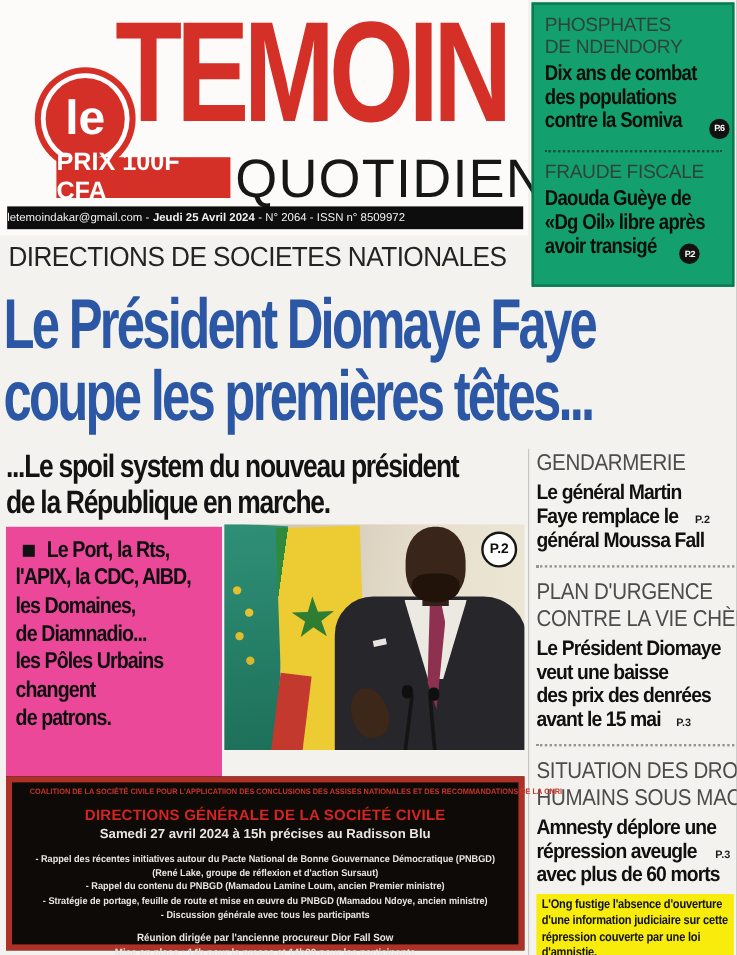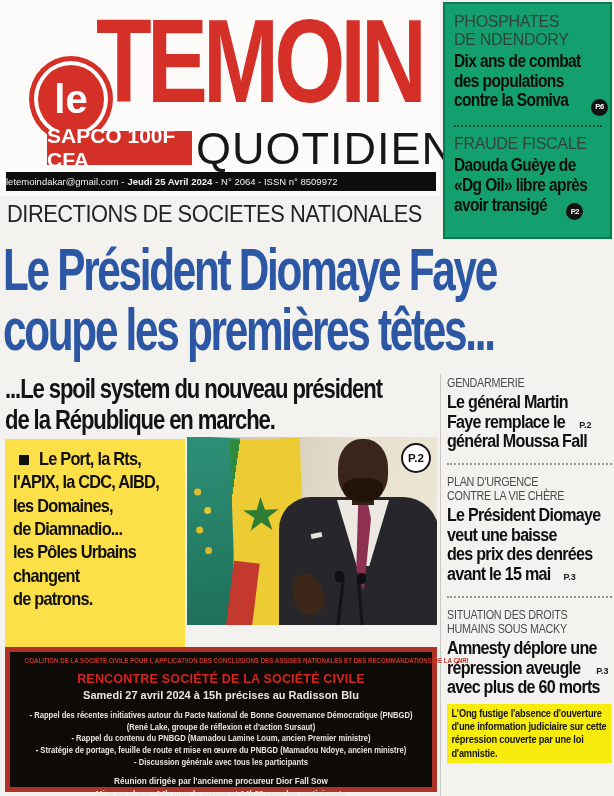--- a/index.html
+++ b/index.html
@@ -34,21 +34,21 @@
   .lead-kicker{position:absolute;left:7px;top:201px;font-size:23px;color:#232323;letter-spacing:-0.5px;
                transform:scaleX(0.95);transform-origin:left top;white-space:nowrap;}
   .headline{position:absolute;left:3px;top:240px;color:#2b57a4;font-weight:bold;font-size:46px;
             letter-spacing:-2.5px;line-height:1.02;white-space:nowrap;
             transform:scale(0.92,1.28);transform-origin:left top;}
   .subhead{position:absolute;left:5px;top:374px;font-size:24.5px;font-weight:bold;color:#131313;
            letter-spacing:-1.2px;line-height:1.13;white-space:nowrap;
            transform:scale(0.9,1.1);transform-origin:left top;}
 
   
-  .bullet-box{position:absolute;left:5px;top:439px;width:180px;height:209px;background:#fde047;
+  .bullet-box{position:absolute;left:5px;top:439px;width:180px;height:209px;background:#ec4899;
               box-sizing:border-box;padding:8px 4px 0 8px;}
   .bullet-line{font-size:19px;font-weight:bold;color:#0f0f0f;letter-spacing:-0.9px;line-height:1.23;white-space:nowrap;}
   .sq{display:inline-block;width:10px;height:10px;background:#111;margin:0 10px 0 6px;}
 
   
   .photo{position:absolute;left:187px;top:437px;width:250px;height:188px;overflow:hidden;
          background:linear-gradient(100deg,#cfc3ae 0%,#d8cdbb 35%,#e7e0ce 62%,#ede7d7 100%);}
   .flag-teal{position:absolute;left:-8px;top:0px;width:56px;height:192px;transform:rotate(3deg);
              background:linear-gradient(170deg,#2f9077,#1d6f58);}
   .au-dots{position:absolute;left:24px;top:70px;width:7px;height:7px;border-radius:50%;background:#e6c22e;
@@ -70,21 +70,21 @@
   .mic{position:absolute;width:3px;height:48px;background:#141414;}
   .mic-head{position:absolute;width:9px;height:11px;border-radius:4px;background:#0f0f0f;}
   .pocket{position:absolute;left:124px;top:96px;width:11px;height:5px;background:#e8e5df;transform:rotate(-12deg);}
   .photo-badge{position:absolute;right:6px;top:6px;width:30px;height:30px;background:#fff;border:2px solid #161616;
                border-radius:50%;display:flex;align-items:center;justify-content:center;
                font-size:11.5px;font-weight:bold;color:#0d0d0d;box-sizing:border-box;}
 
   
   .v-divider{position:absolute;left:440px;top:374px;width:1px;height:422px;background:#c8c6c2;}
   .right-col{position:absolute;left:447px;top:376px;width:165px;}
-  .rc-kicker{font-size:12px;color:#4c4c4a;line-height:1.18;letter-spacing:-0.3px;}
+  .rc-kicker{font-size:19px;color:#4c4c4a;line-height:1.18;letter-spacing:-0.3px;}
   .rc-kicker .gb-line{display:inline-block;transform:scaleX(0.9);transform-origin:left center;}
   .rc-title{font-size:17.5px;font-weight:bold;color:#101010;letter-spacing:-0.8px;line-height:1.12;margin-top:3px;}
   .rc-line{white-space:nowrap;}
   .rc-line .fitx{transform:scaleX(0.92);}
   .pref{font-size:9px;font-weight:bold;color:#1c1c1c;margin-left:4px;letter-spacing:0;}
   .rc-sep{border-top:2px dotted #96948f;margin:11px 0 10px;}
   .highlight{background:#f8ec0c;margin-top:6px;padding:3px 5px;width:187px;box-sizing:border-box;
              font-size:10.5px;font-weight:bold;line-height:1.27;color:#131313;letter-spacing:-0.2px;
              transform:scaleX(0.88);transform-origin:left top;}
 
@@ -101,21 +101,21 @@
 </head>
 <body>
 
 <div class="page">
 
   <header class="masthead">
     <div class="logo-title">TEMOIN</div>
     <div class="le-circle">
       <div class="le-ring">le</div>
     </div>
-    <div class="price-tag">SAPCO 100F CFA</div>
+    <div class="price-tag">PRIX 100F CFA</div>
     <div class="edition">QUOTIDIEN</div>
     <div class="info-bar">
       <span>letemoindakar@gmail.com -</span>
       <b>Jeudi 25 Avril 2024</b>
       <span>- N° 2064 - ISSN n° 8509972</span>
     </div>
   </header>
 
   <aside class="green-box">
     <div>
@@ -228,21 +228,21 @@
         <div class="rc-line"><span class="fitx">répression aveugle</span><span class="pref">P.3</span></div>
         <div class="rc-line"><span class="fitx">avec plus de 60 morts</span></div>
       </div>
       <div class="highlight">L'Ong fustige l'absence d'ouverture d'une information judiciaire sur cette répression couverte par une loi d'amnistie.</div>
     </div>
 
   </aside>
 
   <section class="event-box">
     <span class="squeeze ev-banner">COALITION DE LA SOCIÉTÉ CIVILE POUR L'APPLICATIION DES CONCLUSIONS DES ASSISES NATIONALES ET DES RECOMMANDATIONS DE LA CNRI</span>
-    <div class="ev-title">RENCONTRE SOCIÉTÉ DE LA SOCIÉTÉ CIVILE</div>
+    <div class="ev-title">DIRECTIONS GÉNÉRALE DE LA SOCIÉTÉ CIVILE</div>
     <div class="ev-sub">Samedi 27 avril 2024 à 15h précises au Radisson Blu</div>
     <div class="ev-agenda">
       <span class="squeeze">- Rappel des récentes initiatives autour du Pacte National de Bonne Gouvernance Démocratique (PNBGD)</span>
       <span class="squeeze">(René Lake, groupe de réflexion et d'action Sursaut)</span>
       <span class="squeeze">- Rappel du contenu du PNBGD (Mamadou Lamine Loum, ancien Premier ministre)</span>
       <span class="squeeze">- Stratégie de portage, feuille de route et mise en œuvre du PNBGD (Mamadou Ndoye, ancien ministre)</span>
       <span class="squeeze">- Discussion générale avec tous les participants</span>
     </div>
     <div class="ev-footer">
       <span class="squeeze">Réunion dirigée par l'ancienne procureur Dior Fall Sow</span>

